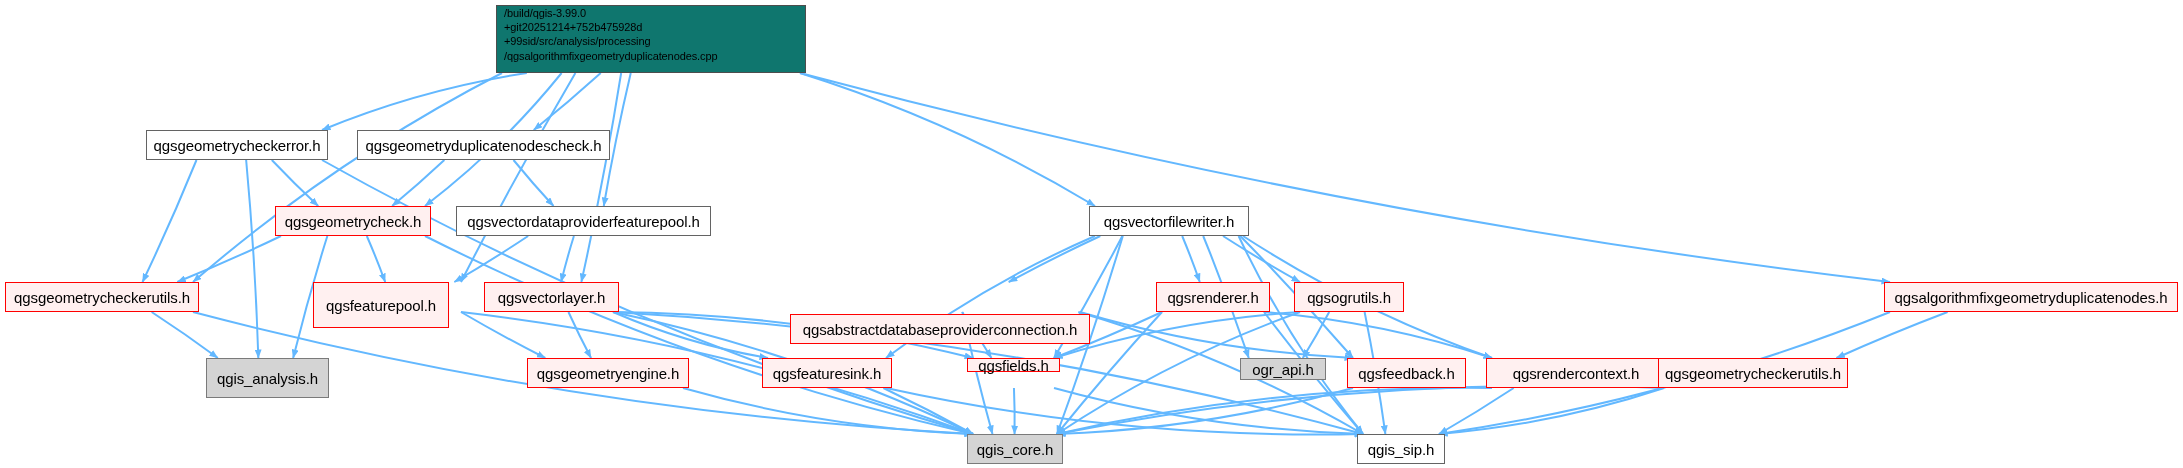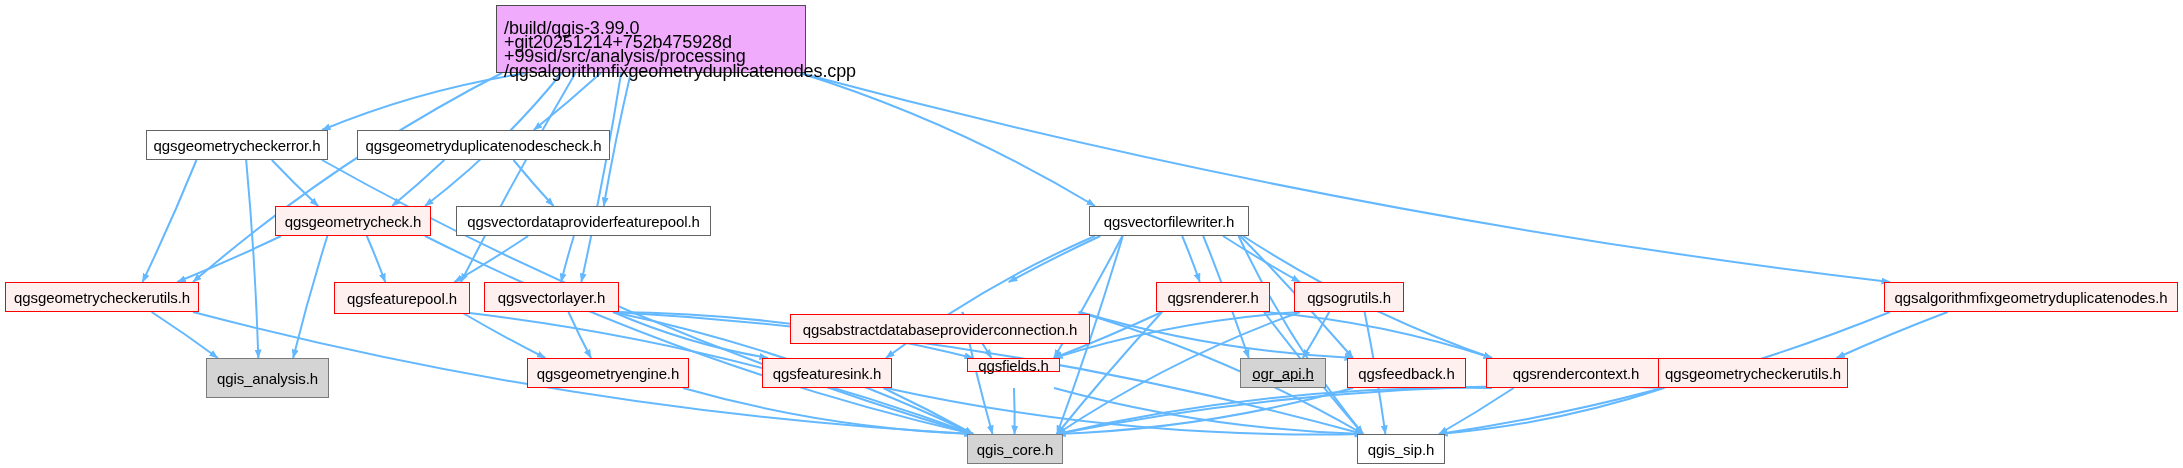--- a/index.html
+++ b/index.html
@@ -35,27 +35,27 @@
     white-space: nowrap;
     font-size: 15px;
     line-height: 1;
     letter-spacing: -0.1px;
     color: #000000;
     padding: 0 19px;
     border-width: 1px;
     border-style: solid;
   }
   .node-root {
-    background: #f0abfc;
+    background: #0f766e;
     border-color: #4d4d4d;
     display: block;
-    padding: 15px 7px;
+    padding: 0 7px;
     white-space: pre;
     line-height: 14.2px;
-    font-size: 18px;
+    font-size: 11px;
     text-align: left;
   }
   .node-plain {
     background: #ffffff;
     border-color: #636363;
   }
   .node-red {
     background: #fff0f0;
     border-color: #ff0000;
   }
@@ -145,30 +145,30 @@
       <div class="node node-root" style="left: 496px; top: 5px; width: 310px; height: 68px;">/build/qgis-3.99.0
 +git20251214+752b475928d
 +99sid/src/analysis/processing
 /qgsalgorithmfixgeometryduplicatenodes.cpp</div>
       <div class="node node-plain" style="left: 146px; top: 130px; width: 182px; height: 30px;">qgsgeometrycheckerror.h</div>
       <div class="node node-plain" style="left: 357px; top: 130px; width: 253px; height: 30px;">qgsgeometryduplicatenodescheck.h</div>
       <div class="node node-red" style="left: 275px; top: 206px; width: 156px; height: 30px;">qgsgeometrycheck.h</div>
       <div class="node node-plain" style="left: 456px; top: 206px; width: 255px; height: 30px;">qgsvectordataproviderfeaturepool.h</div>
       <div class="node node-plain" style="left: 1089px; top: 206px; width: 160px; height: 30px;">qgsvectorfilewriter.h</div>
       <div class="node node-red" style="left: 5px; top: 282px; width: 194px; height: 30px;">qgsgeometrycheckerutils.h</div>
-      <div class="node node-red" style="left: 334px; top: 282px; width: 136px; height: 32px;">qgsfeaturepool.h</div>
+      <div class="node node-red" style="left: 313px; top: 282px; width: 136px; height: 46px;">qgsfeaturepool.h</div>
       <div class="node node-red" style="left: 484px; top: 282px; width: 135px; height: 30px;">qgsvectorlayer.h</div>
       <div class="node node-red" style="left: 790px; top: 282px; width: 300px; height: 30px; margin-top: 32px;">qgsabstractdatabaseproviderconnection.h</div>
       <div class="node node-red" style="left: 1156px; top: 282px; width: 114px; height: 30px;">qgsrenderer.h</div>
       <div class="node node-red" style="left: 1294px; top: 282px; width: 110px; height: 30px;">qgsogrutils.h</div>
       <div class="node node-red" style="left: 1884px; top: 282px; width: 294px; height: 30px;">qgsalgorithmfixgeometryduplicatenodes.h</div>
       <div class="node node-grey" style="left: 206px; top: 358px; width: 123px; height: 40px;">qgis_analysis.h</div>
       <div class="node node-red" style="left: 527px; top: 358px; width: 162px; height: 30px;">qgsgeometryengine.h</div>
       <div class="node node-red" style="left: 762px; top: 358px; width: 130px; height: 30px;">qgsfeaturesink.h</div>
       <div class="node node-red" style="left: 967px; top: 358px; width: 93px; height: 14px;">qgsfields.h</div>
-      <div class="node node-grey" style="left: 1240px; top: 358px; width: 86px; height: 30px; text-decoration: underline;">ogr_api.h</div>
+      <div class="node node-grey" style="left: 1240px; top: 358px; width: 86px; height: 22px;">ogr_api.h</div>
       <div class="node node-red" style="left: 1347px; top: 358px; width: 119px; height: 30px;">qgsfeedback.h</div>
       <div class="node node-red" style="left: 1486px; top: 358px; width: 180px; height: 30px;">qgsrendercontext.h</div>
       <div class="node node-red" style="left: 1658px; top: 358px; width: 190px; height: 30px;">qgsgeometrycheckerutils.h</div>
       <div class="node node-grey" style="left: 967px; top: 434px; width: 96px; height: 30px;">qgis_core.h</div>
       <div class="node node-plain" style="left: 1357px; top: 434px; width: 88px; height: 30px;">qgis_sip.h</div>
     </div>
 </div>
 
 </body></html>

